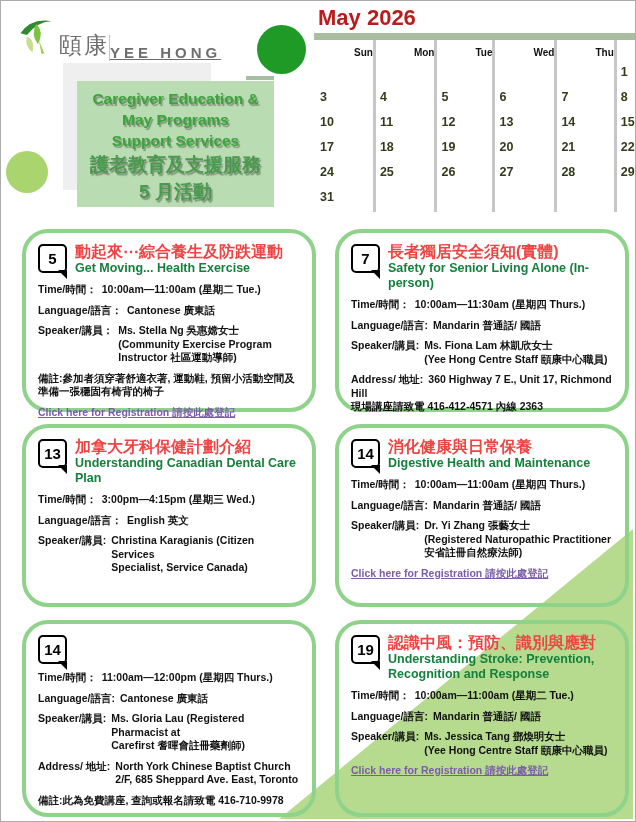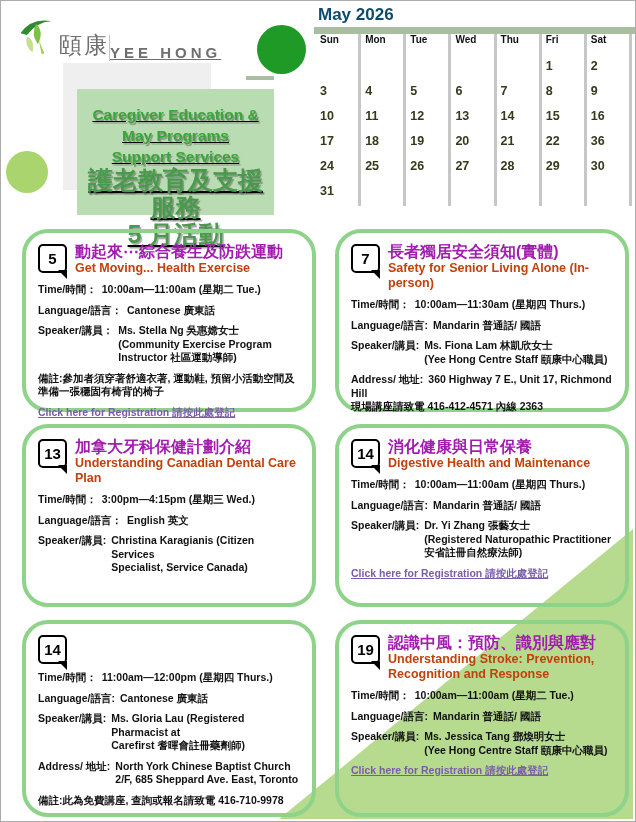--- a/index.html
+++ b/index.html
@@ -15,54 +15,54 @@
   .circle-light{position:absolute;left:5px;top:150px;width:42px;height:42px;border-radius:50%;background:#a9d46e;}
   .sage-dash{position:absolute;left:245px;top:75px;width:28px;height:4px;background:#a9bda0;}
 
   
   .logo{position:absolute;left:14px;top:12px;display:flex;align-items:flex-end;gap:0;}
   .logo-zh{font-size:23px;color:#6e6e6e;letter-spacing:2px;}
   .logo-divider{width:1px;height:26px;background:#c4c4c4;}
   .logo-en{font-size:15px;color:#6e6e6e;letter-spacing:4px;font-weight:bold;text-decoration:underline;}
 
   
-  .title-box{position:absolute;left:76px;top:88px;width:197px;height:126px;background:#badcb2;
-             text-align:center;padding-top:15px;box-sizing:border-box;text-decoration:underline;}
+  .title-box{position:absolute;left:76px;top:80px;width:197px;height:126px;background:#badcb2;
+             text-align:center;padding-top:7px;box-sizing:border-box;}
   .tb-en{font-size:15.5px;font-weight:bold;color:#3aa53a;line-height:21px;
          text-shadow:1.5px 1.5px 1px rgba(80,80,80,.5);}
-  .tb-zh{font-size:25px;font-weight:bold;color:#4a9a4e;line-height:27px;
+  .tb-zh{font-size:19px;font-weight:bold;color:#4a9a4e;line-height:27px;
          text-shadow:1.5px 1.5px 1px rgba(80,80,80,.5);}
 
   
   .calendar{position:absolute;left:313px;top:4px;width:322px;height:209px;}
-  .cal-title{font-size:17px;font-weight:bold;color:#0c4a6e;padding-left:4px;}
+  .cal-title{font-size:22px;font-weight:bold;color:#b91c1c;padding-left:4px;}
   .cal-bar{height:7px;background:#a9bda0;margin-top:2px;}
   .cal-grid{display:grid;grid-template-columns:repeat(7,1fr);width:316px;margin-left:2px;}
   .cal-cell{border-right:3px solid #c7c7c7;padding-left:4px;box-sizing:border-box;}
-  .cal-head{height:22px;font-size:10px;font-weight:bold;color:#111;}
+  .cal-head{height:22px;font-size:10px;font-weight:bold;color:#111;padding-top:7px;margin-left:34px;}
   .cal-date{height:25px;font-size:12.5px;font-weight:bold;color:#333b1c;padding-top:3px;}
 
   
   .card{position:absolute;width:294px;border:4px solid #8fd38b;border-radius:26px;
         box-sizing:border-box;padding:9px 12px 5px 12px;background:transparent;}
   .pos0{left:21px;top:228px;height:183px;}
   .pos1{left:334px;top:228px;height:183px;}
   .pos2{left:21px;top:423px;height:183px;}
   .pos3{left:334px;top:423px;height:183px;}
   .pos4{left:21px;top:619px;height:197px;}
   .pos5{left:334px;top:619px;height:197px;}
 
   .card-header{display:flex;gap:8px;}
   .badge{position:relative;width:29px;height:29px;border:2.5px solid #000;border-radius:5px;
          background:#fff;flex:none;display:flex;align-items:center;justify-content:center;
          font-weight:bold;font-size:15px;color:#000;margin-top:2px;box-sizing:border-box;}
   .badge-fold{position:absolute;right:-2px;bottom:-8px;width:9px;height:9px;background:#000;
               clip-path:polygon(100% 0,0 0,100% 100%);}
-  .title-zh{font-size:16px;font-weight:bold;color:#a21caf;line-height:19px;}
-  .title-en{font-size:12.5px;font-weight:bold;color:#c2410c;line-height:15px;}
+  .title-zh{font-size:16px;font-weight:bold;color:#ef4444;line-height:19px;}
+  .title-en{font-size:12.5px;font-weight:bold;color:#15803d;line-height:15px;}
 
   .card-body{margin-top:7px;display:flex;flex-direction:column;gap:7px;
              font-size:10.5px;line-height:13.5px;font-weight:bold;color:#111;}
   .field{display:flex;}
   .flabel{flex:none;margin-right:5px;white-space:pre;text-align:center;}
   .fvalue{white-space:pre-line;}
   .field.flush{display:block;}
   .field.flush .flabel,.field.flush .fvalue{display:inline;}
   .reg-link{color:#7a5ca8;font-weight:bold;text-decoration:underline;cursor:pointer;}
 </style>

